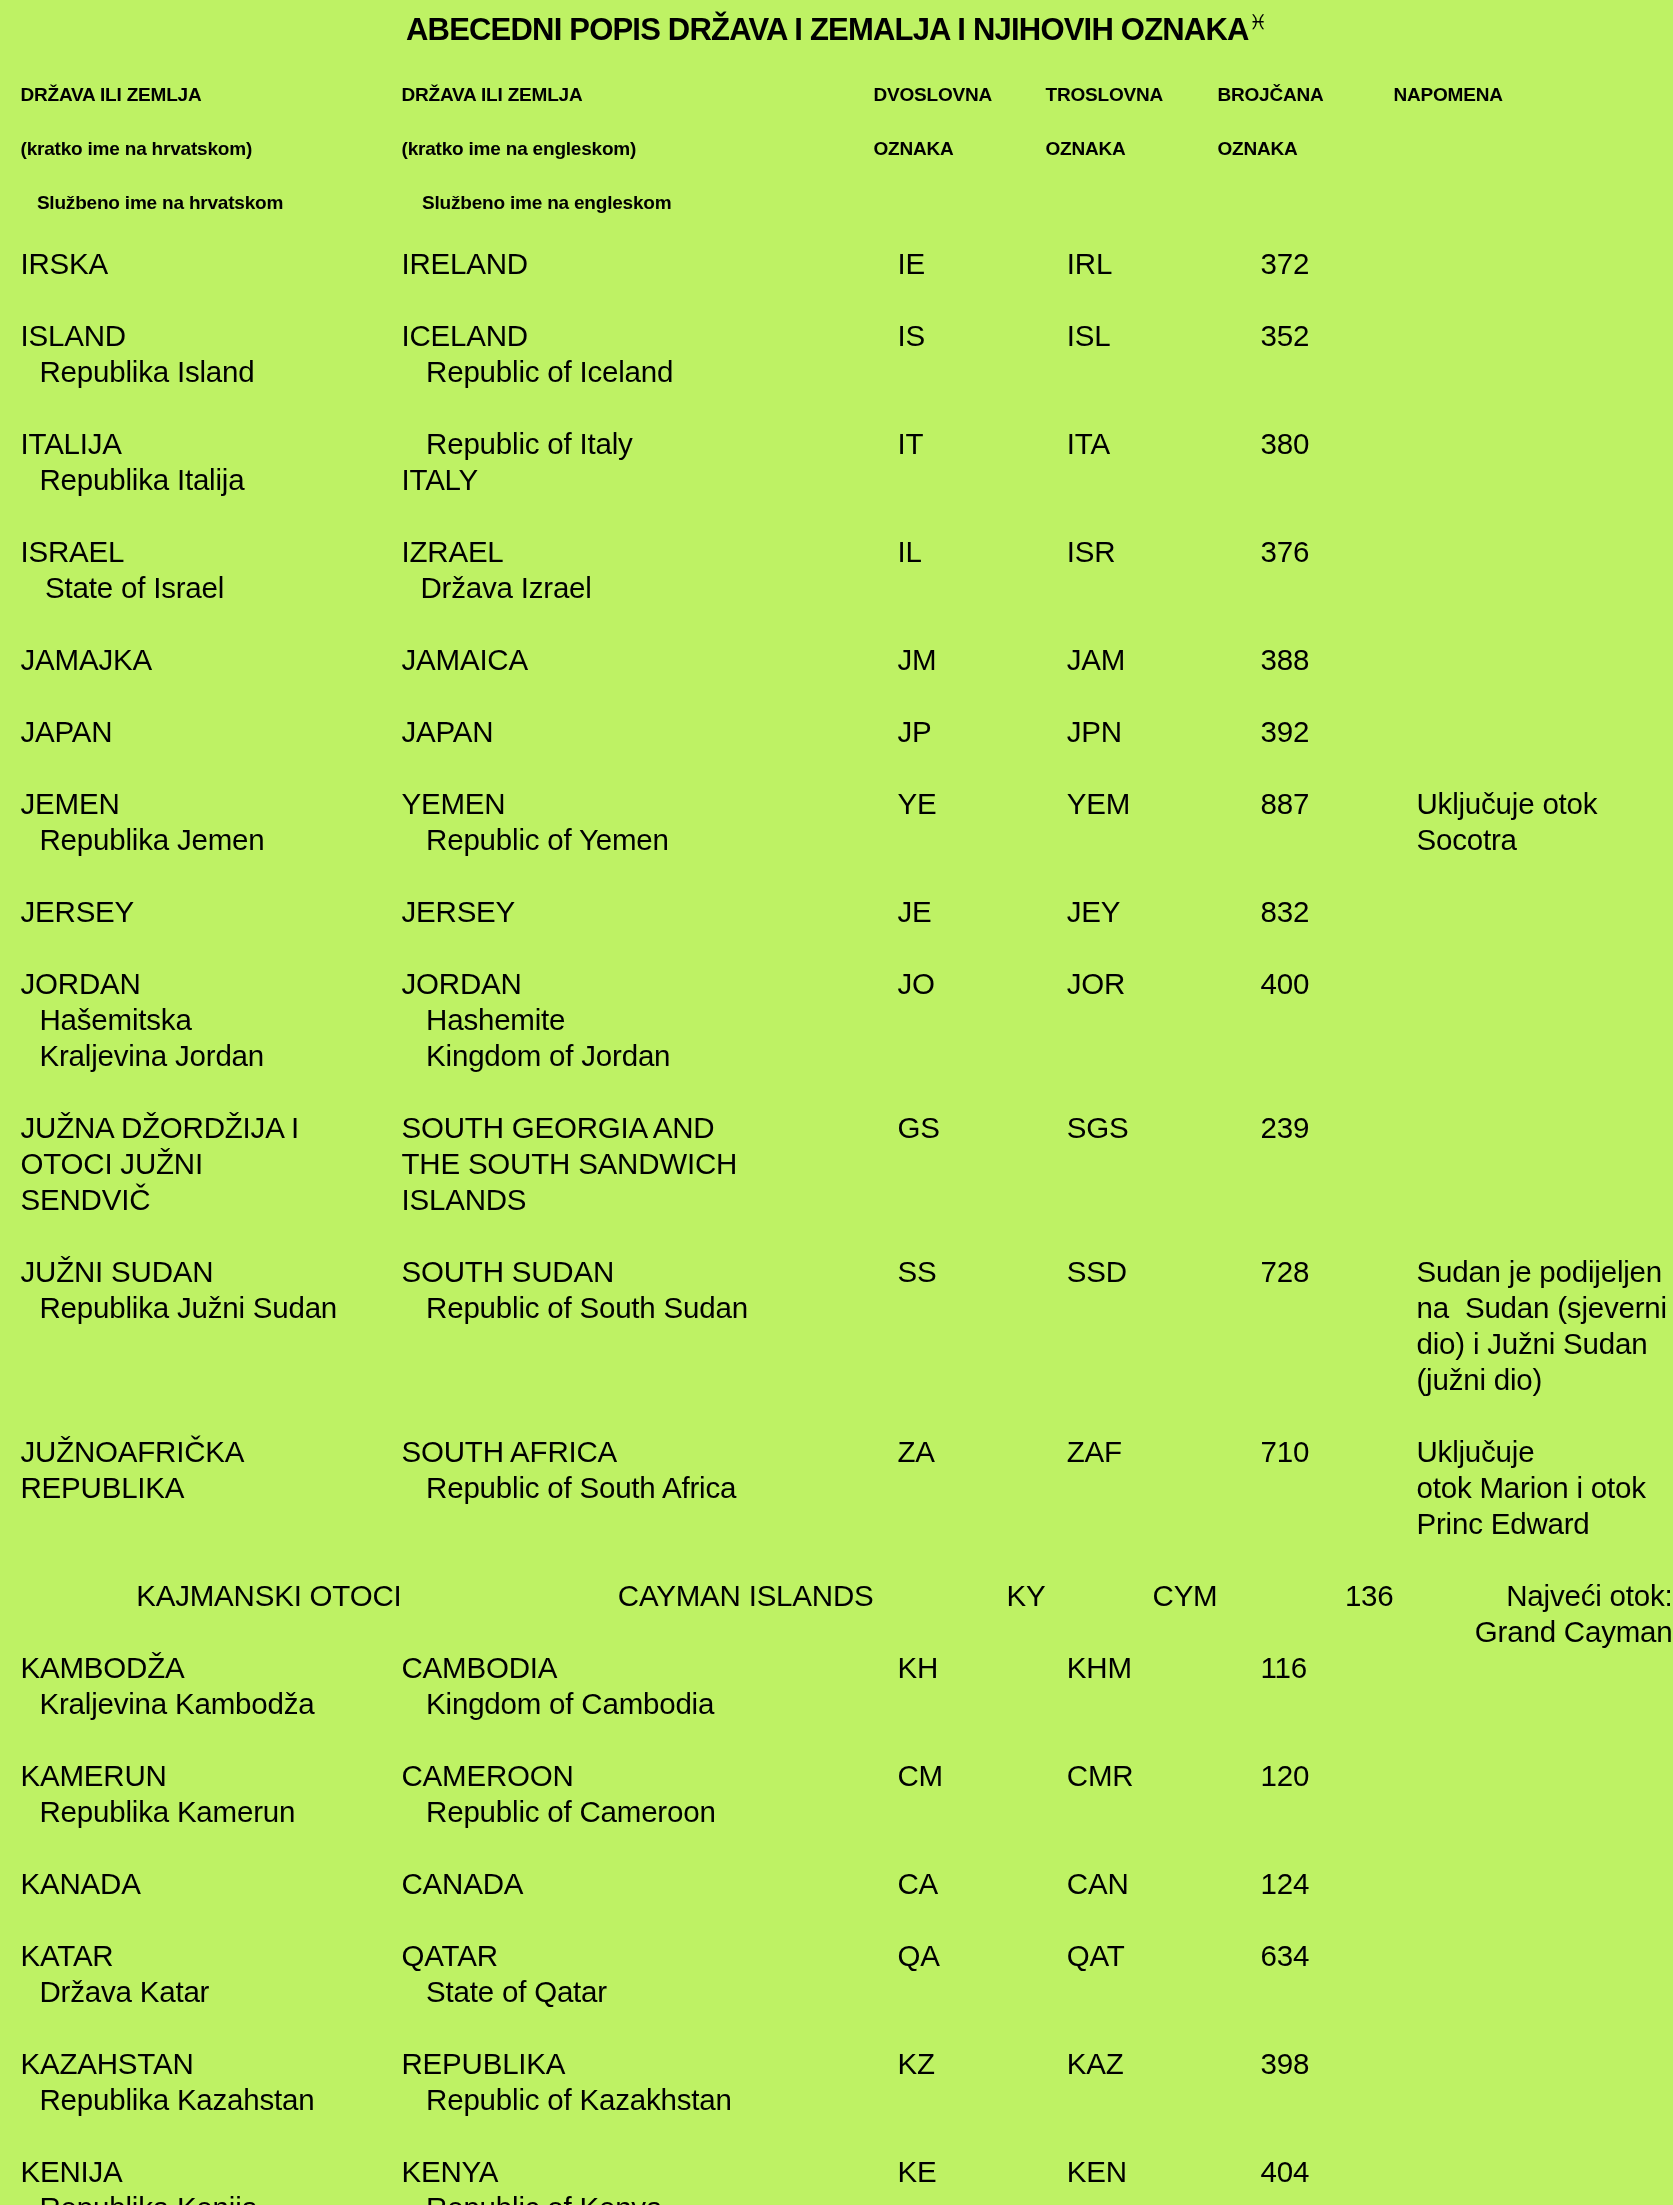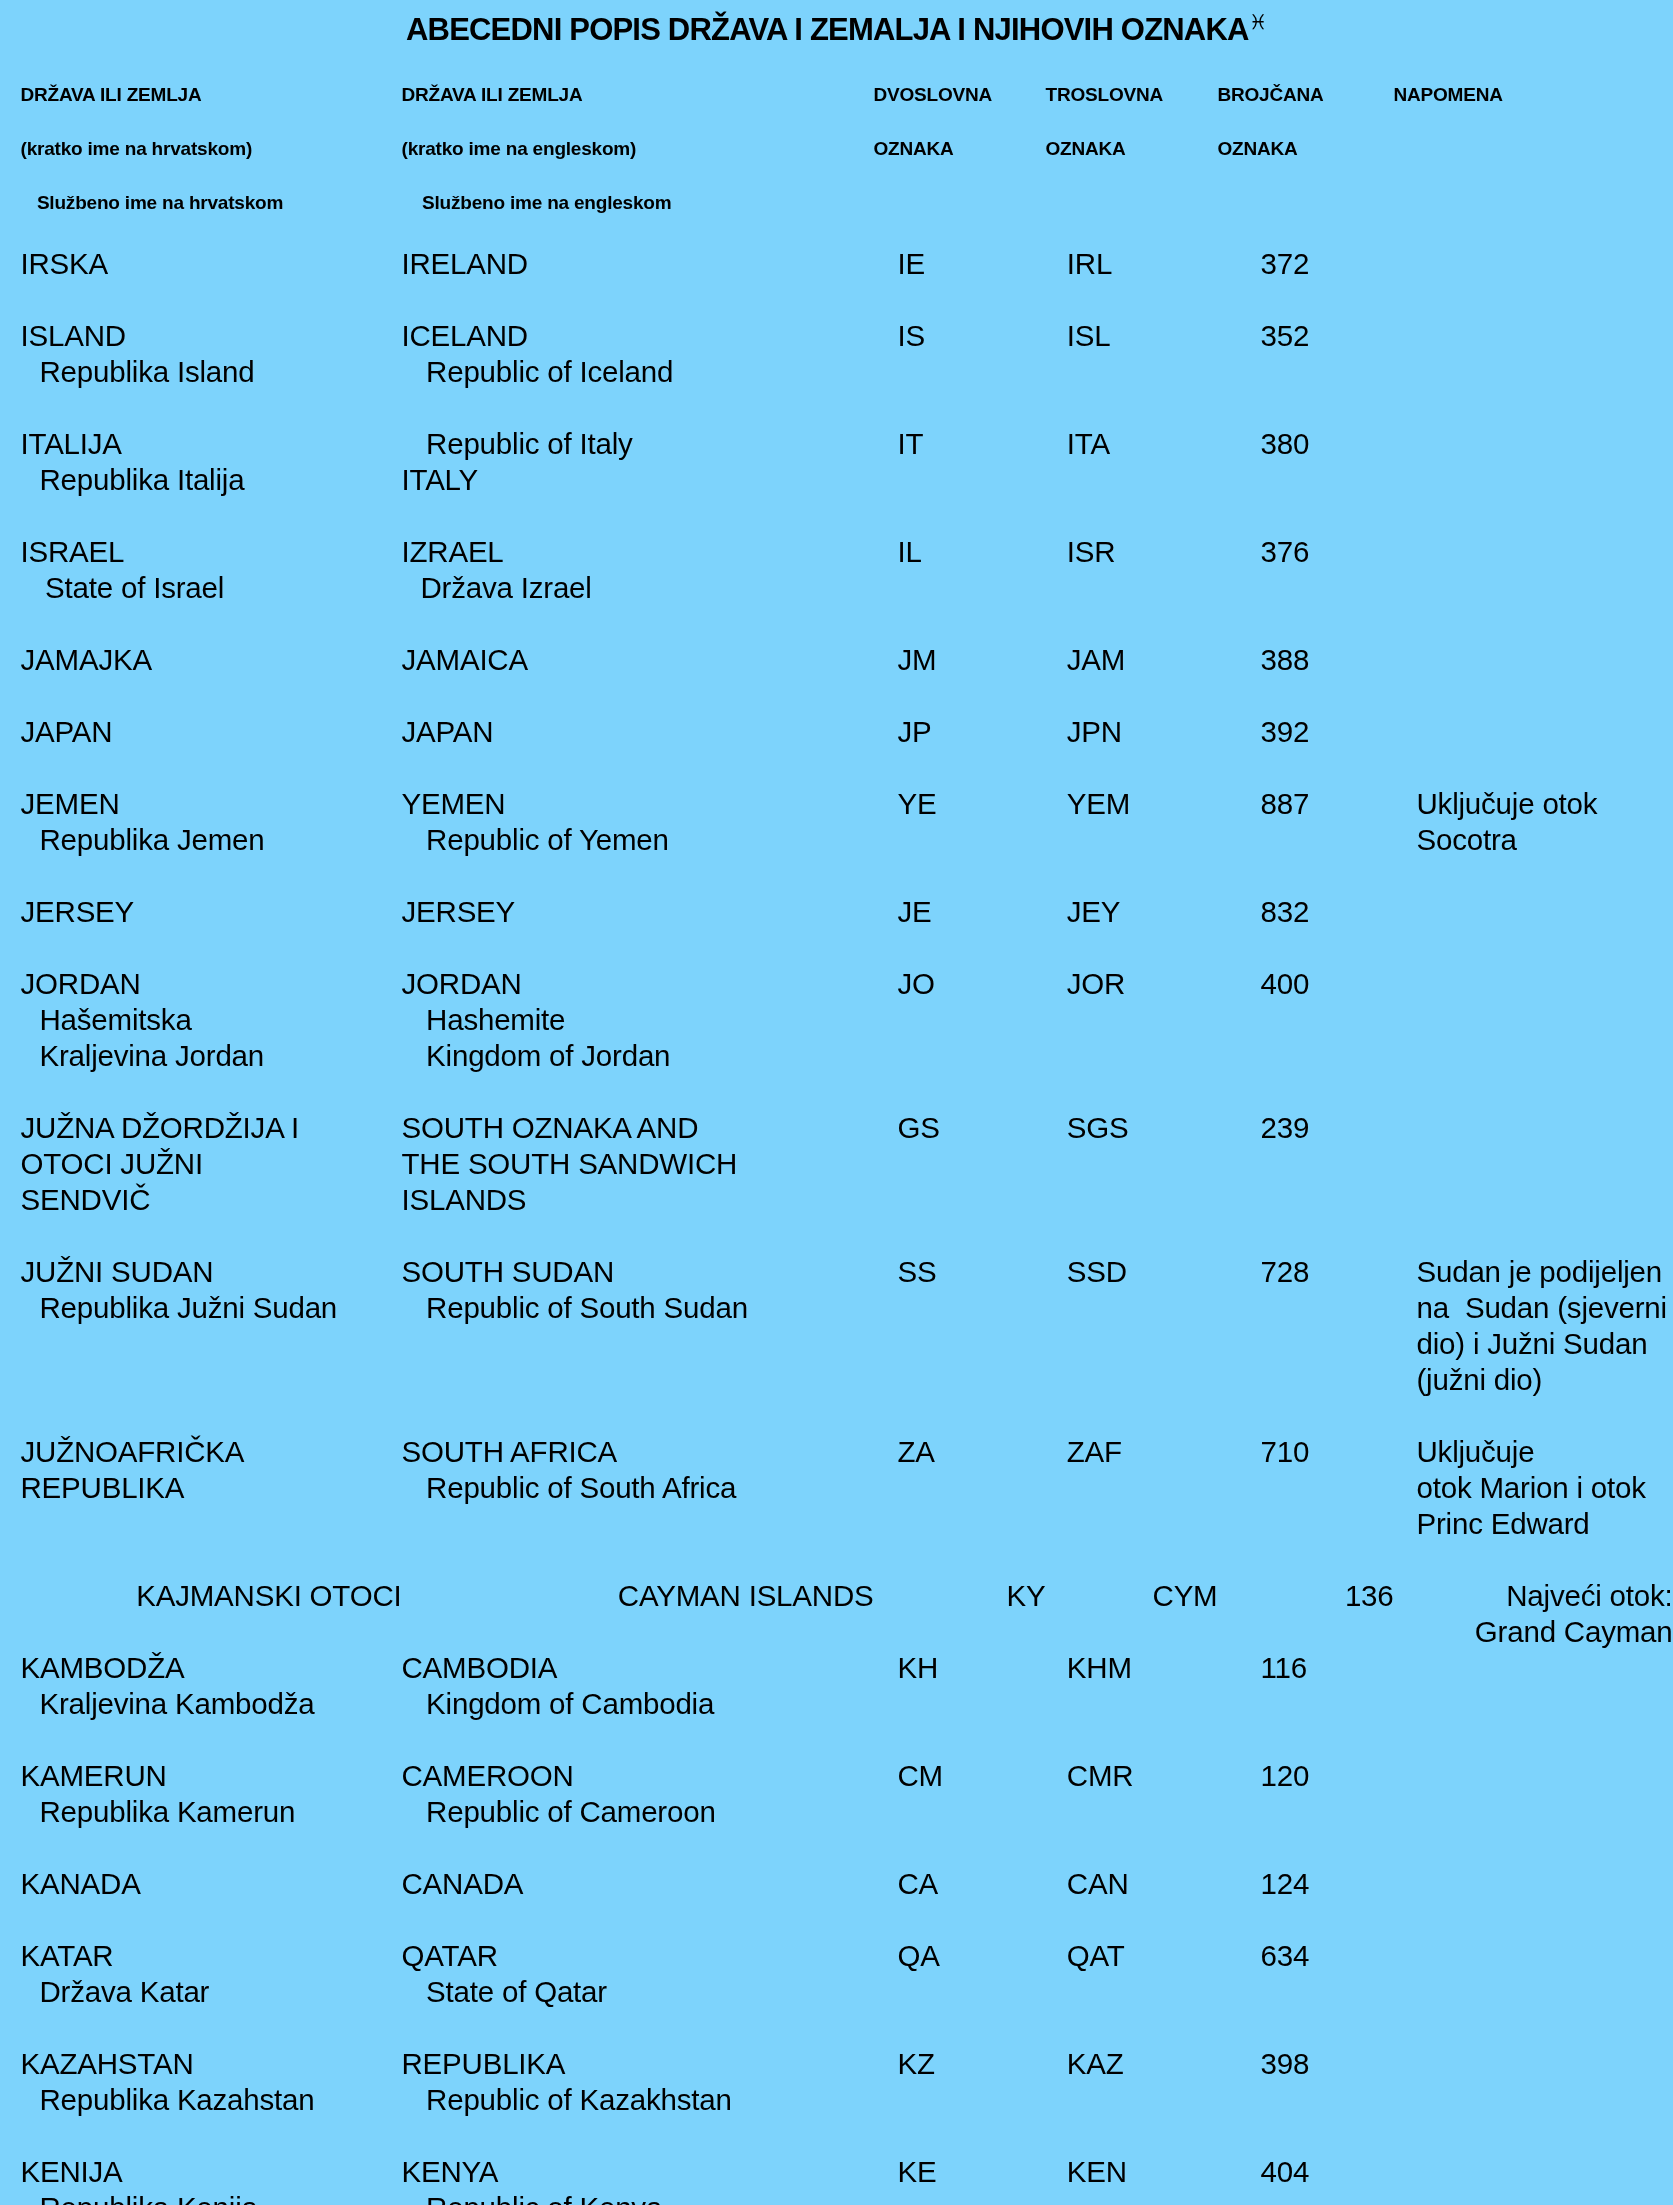--- a/index.html
+++ b/index.html
@@ -1,18 +1,18 @@
 <!DOCTYPE html>
 <html style="font-size:13px"><head>
 <meta charset="utf-8">
 <style>
   html,body { margin:0; padding:0; background:#ffffff; }
   .page {
     position:relative; width:1673px; height:2205px;
-    background:#7dd3fc; color:#000000; overflow:hidden;
+    background:#bef264; color:#000000; overflow:hidden;
     font-family:"Liberation Sans", sans-serif;
   }
   .title-row {
     padding-top:9.8px; text-align:center;
     font-weight:bold; font-size:31px; letter-spacing:-0.8px;
     white-space:pre;
   }
   .sup {
     vertical-align:super; font-size:20.5px; letter-spacing:0;
     font-family:"DejaVu Sans", sans-serif;
@@ -258,21 +258,21 @@
         </div>
         <div class="cell c6"></div>
       </div>
       <div class="grid row">
         <div class="cell c1">
           <div class="line">JUŽNA DŽORDŽIJA I</div>
           <div class="line">OTOCI JUŽNI</div>
           <div class="line">SENDVIČ</div>
         </div>
         <div class="cell c2">
-          <div class="line">SOUTH OZNAKA AND</div>
+          <div class="line">SOUTH GEORGIA AND</div>
           <div class="line">THE SOUTH SANDWICH</div>
           <div class="line">ISLANDS</div>
         </div>
         <div class="cell c3">
           <div class="line">GS</div>
         </div>
         <div class="cell c4">
           <div class="line">SGS</div>
         </div>
         <div class="cell c5">

